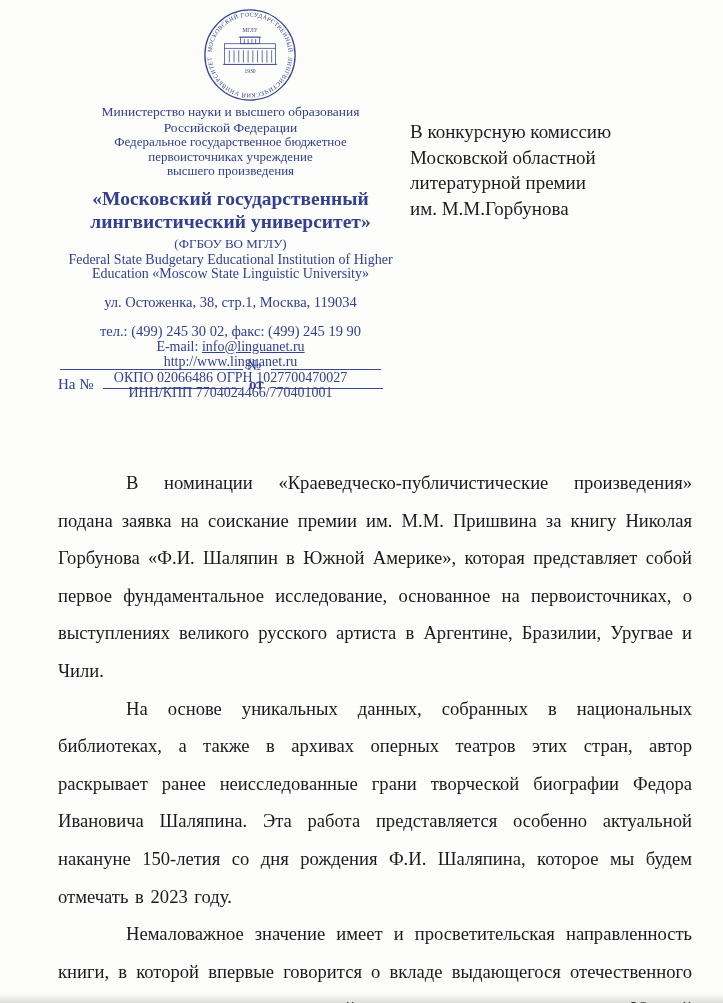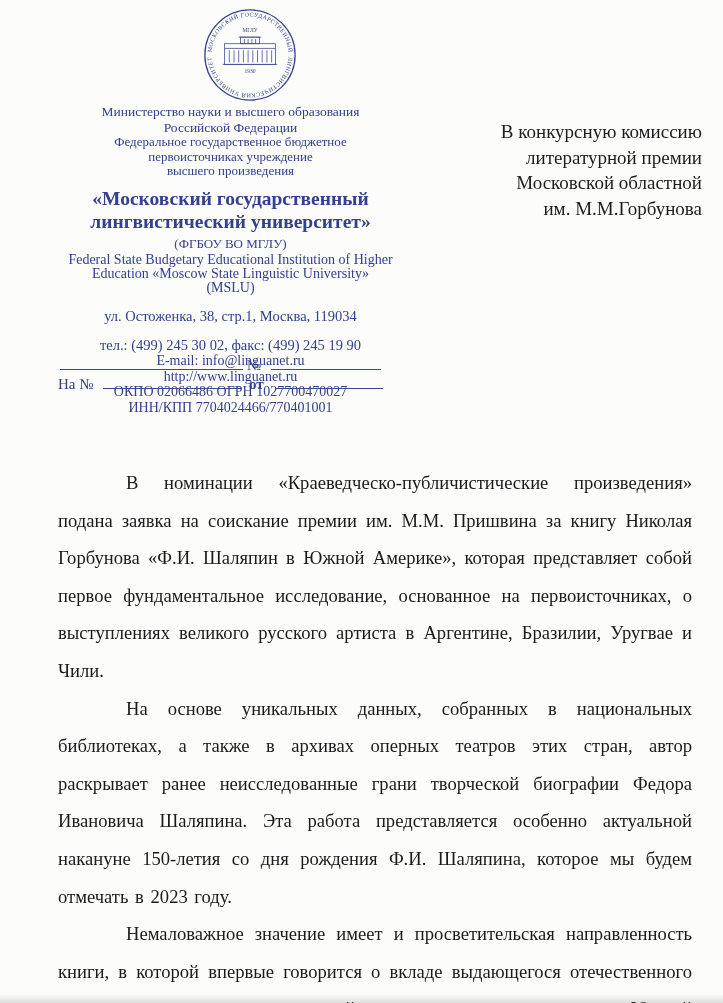--- a/index.html
+++ b/index.html
@@ -27,38 +27,38 @@
   .seal-wrap { width:94px; height:94px; margin:0 auto 2px auto; margin-left:145px; }
   .seal-wrap svg { width:94px; height:94px; display:block; }
   .lh-ministry  { font-size:13.5px; line-height:15.5px; margin-top:1px; }
   .lh-federal   { font-size:13px;   line-height:14.5px; }
   .lh-title     { font-size:19.5px; line-height:23.5px; font-weight:bold; margin-top:8px; }
   .lh-abbr      { font-size:13px; line-height:19px; }
   .lh-english   { font-size:14px; line-height:14.2px; }
   .lh-address   { font-size:14.5px; line-height:16px; margin-top:13px; }
   .lh-contact   { font-size:14px;   line-height:15.5px; }
   .lh-codes     { font-size:14px;   line-height:15.5px; }
-  .email-underline { }
+  .email-underline { text-decoration:underline; }
 
   
   .ref-block {
     position:absolute; left:58px; top:357px; width:345px;
     color:#32408f; font-size:15px;
   }
   .ref-row { height:19px; white-space:nowrap; }
   .blank-line {
     display:inline-block; height:13px;
     border-bottom:1px solid #3b478f;
     vertical-align:baseline;
   }
 
   
   .addressee {
     position:absolute; left:410px; top:119px; width:292px;
-    text-align:right;
+    text-align:left;
     color:#1d1d1f;
     font-size:19px; line-height:25.5px;
   }
 
   
   .body-text {
     position:absolute; left:58px; top:464px; width:634px;
     color:#1b1b1d;
     font-size:18.6px; line-height:37.6px;
     text-align:justify;
@@ -129,21 +129,20 @@
     <div class="lh-title">
       <div>«Московский государственный</div>
       <div>лингвистический университет»</div>
     </div>
 
     <div class="lh-abbr">(ФГБОУ ВО МГЛУ)</div>
 
     <div class="lh-english">
       <div>Federal State Budgetary Educational Institution of Higher</div>
       <div>Education «Moscow State Linguistic University»</div>
-      <div>(MSLU)</div>
     </div>
 
     <div class="lh-address">ул. Остоженка, 38, стр.1, Москва, 119034</div>
     <div class="lh-address">тел.: (499) 245 30 02, факс: (499) 245 19 90</div>
 
     <div class="lh-contact"><span>E-mail: </span><span class="email-underline">info@linguanet.ru</span></div>
     <div class="lh-contact">http://www.linguanet.ru</div>
 
     <div class="lh-codes">ОКПО 02066486 ОГРН 1027700470027</div>
     <div class="lh-codes">ИНН/КПП 7704024466/770401001</div>
@@ -158,22 +157,22 @@
     <div class="ref-row">
       <span>На №</span>
       <span class="blank-line" style="width:138px; margin-left:6px;"></span>
       <span style="margin-left:4px;font-weight:bold;">от</span>
       <span class="blank-line" style="width:108px; margin-left:8px;"></span>
     </div>
   </div>
 
   <div class="addressee">
     <div>В конкурсную комиссию</div>
+    <div>Московской областной</div>
     <div>литературной премии</div>
-    <div>Московской областной</div>
     <div>им. М.М.Горбунова</div>
   </div>
 
   <div class="body-text">
     <p>В номинации «Краеведческо-публичистические произведения» подана заявка на соискание премии им. М.М. Пришвина за книгу Николая Горбунова «Ф.И. Шаляпин в Южной Америке», которая представляет собой первое фундаментальное исследование, основанное на первоисточниках, о выступлениях великого русского артиста в Аргентине, Бразилии, Уругвае и Чили.</p>
     <p>На основе уникальных данных, собранных в национальных библиотеках, а также в архивах оперных театров этих стран, автор раскрывает ранее неисследованные грани творческой биографии Федора Ивановича Шаляпина. Эта работа представляется особенно актуальной накануне 150-летия со дня рождения Ф.И. Шаляпина, которое мы будем отмечать в 2023 году.</p>
     <p>Немаловажное значение имеет и просветительская направленность книги, в которой впервые говорится о вкладе выдающегося отечественного исполнителя в продвижение русской музыки, культуры и искусства в Южной Америке. Автор занимается многолетним исследованием темы</p>
   </div>
 
   <div class="scan-edge-bottom"></div>

